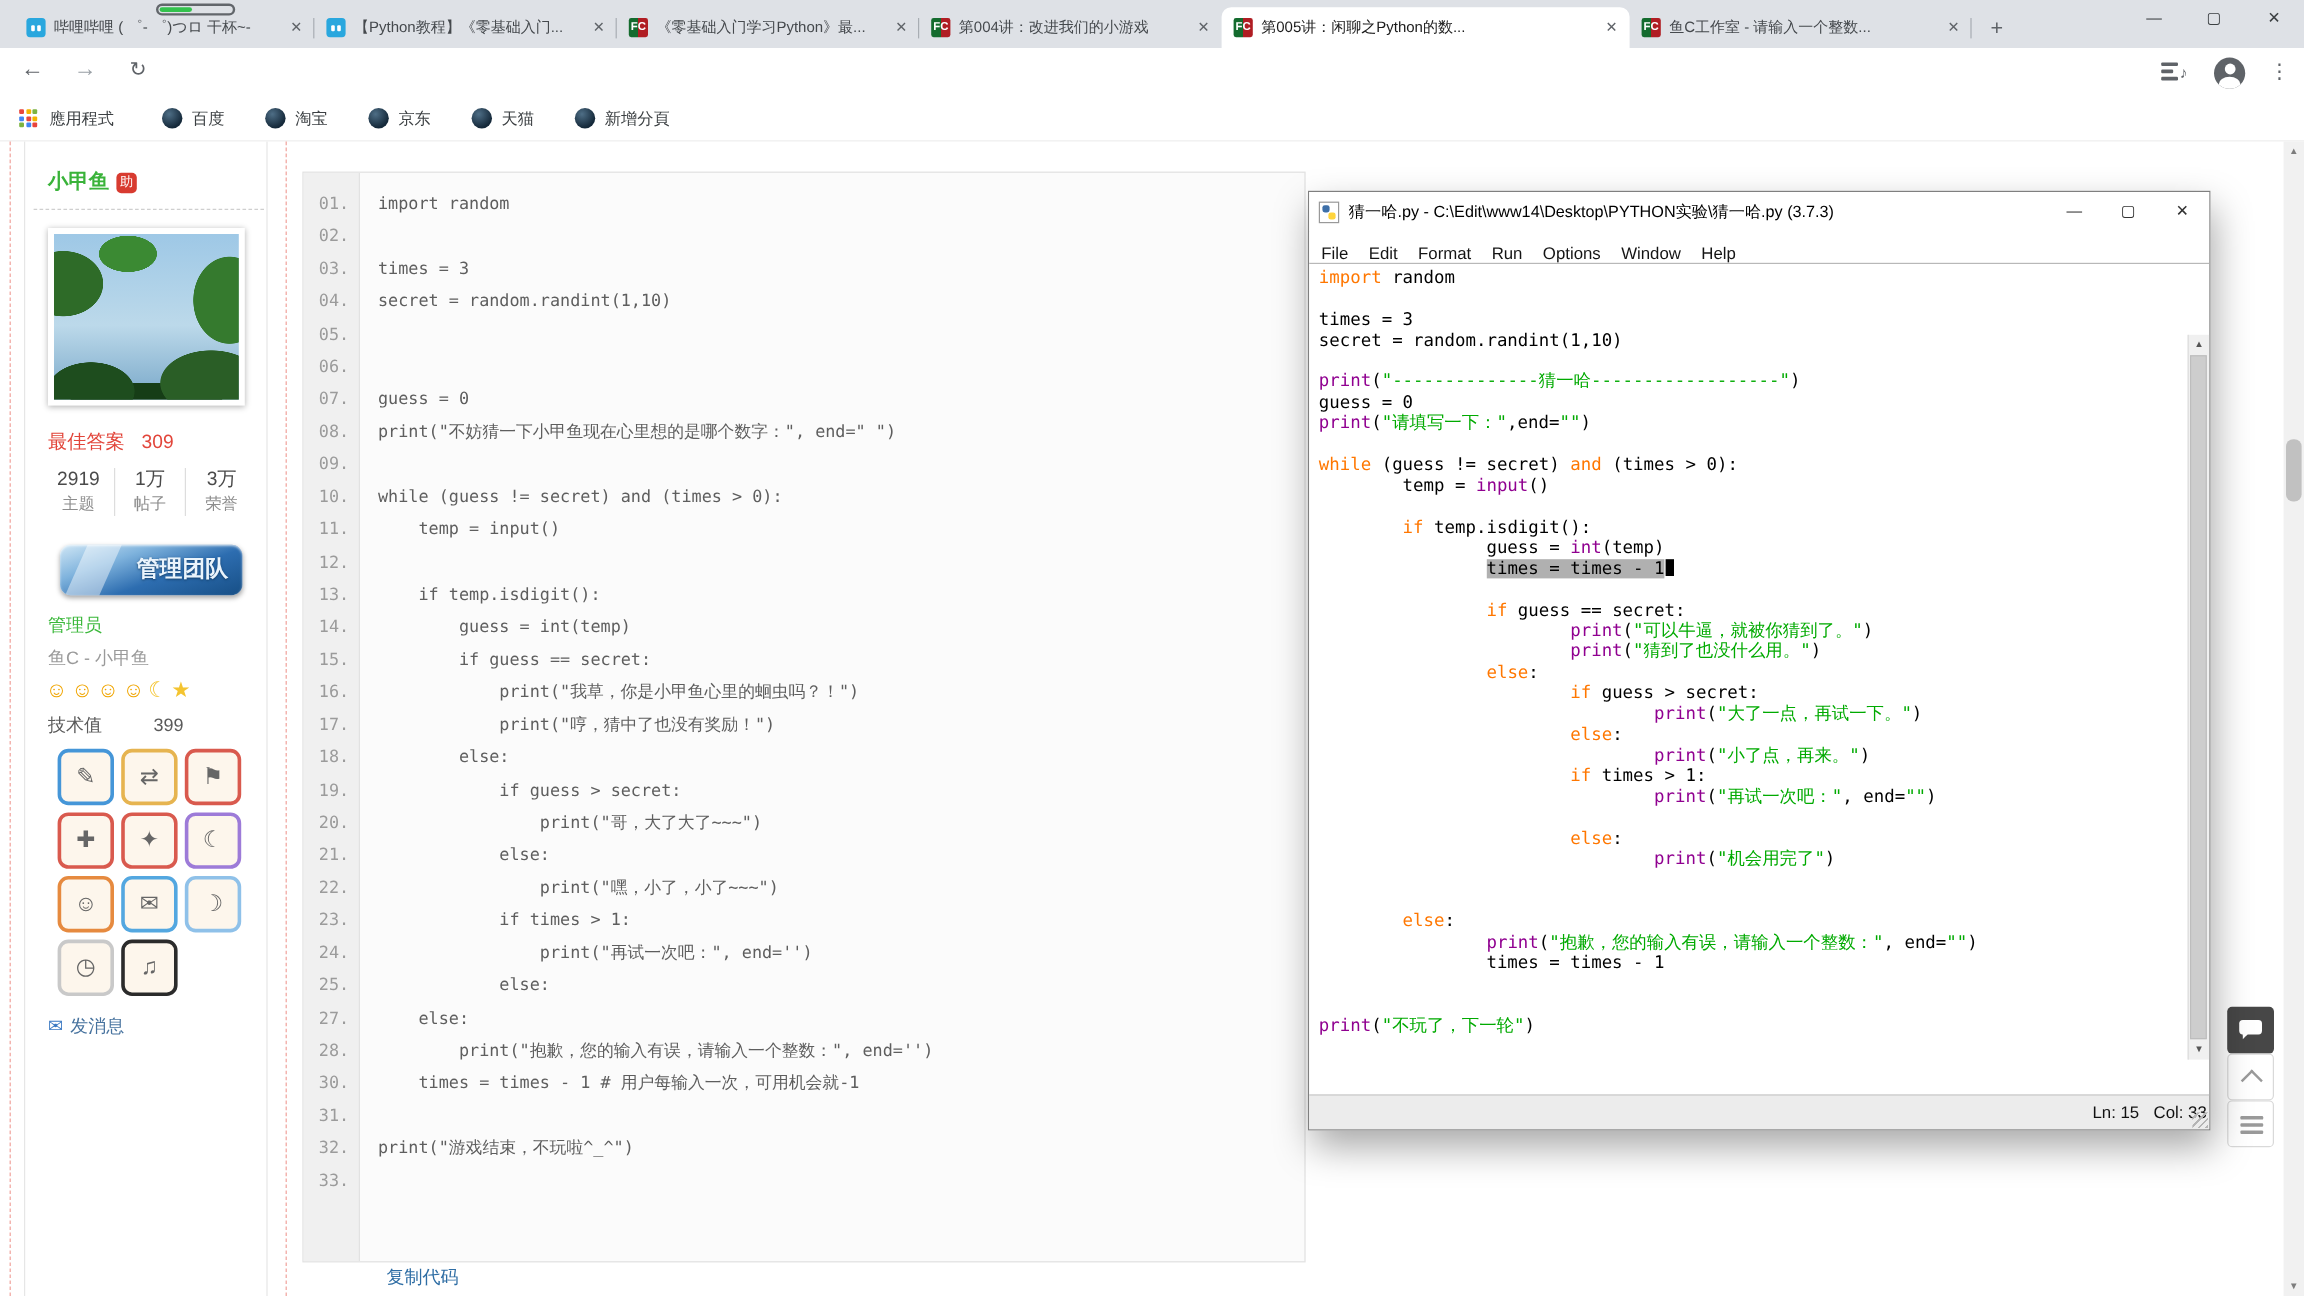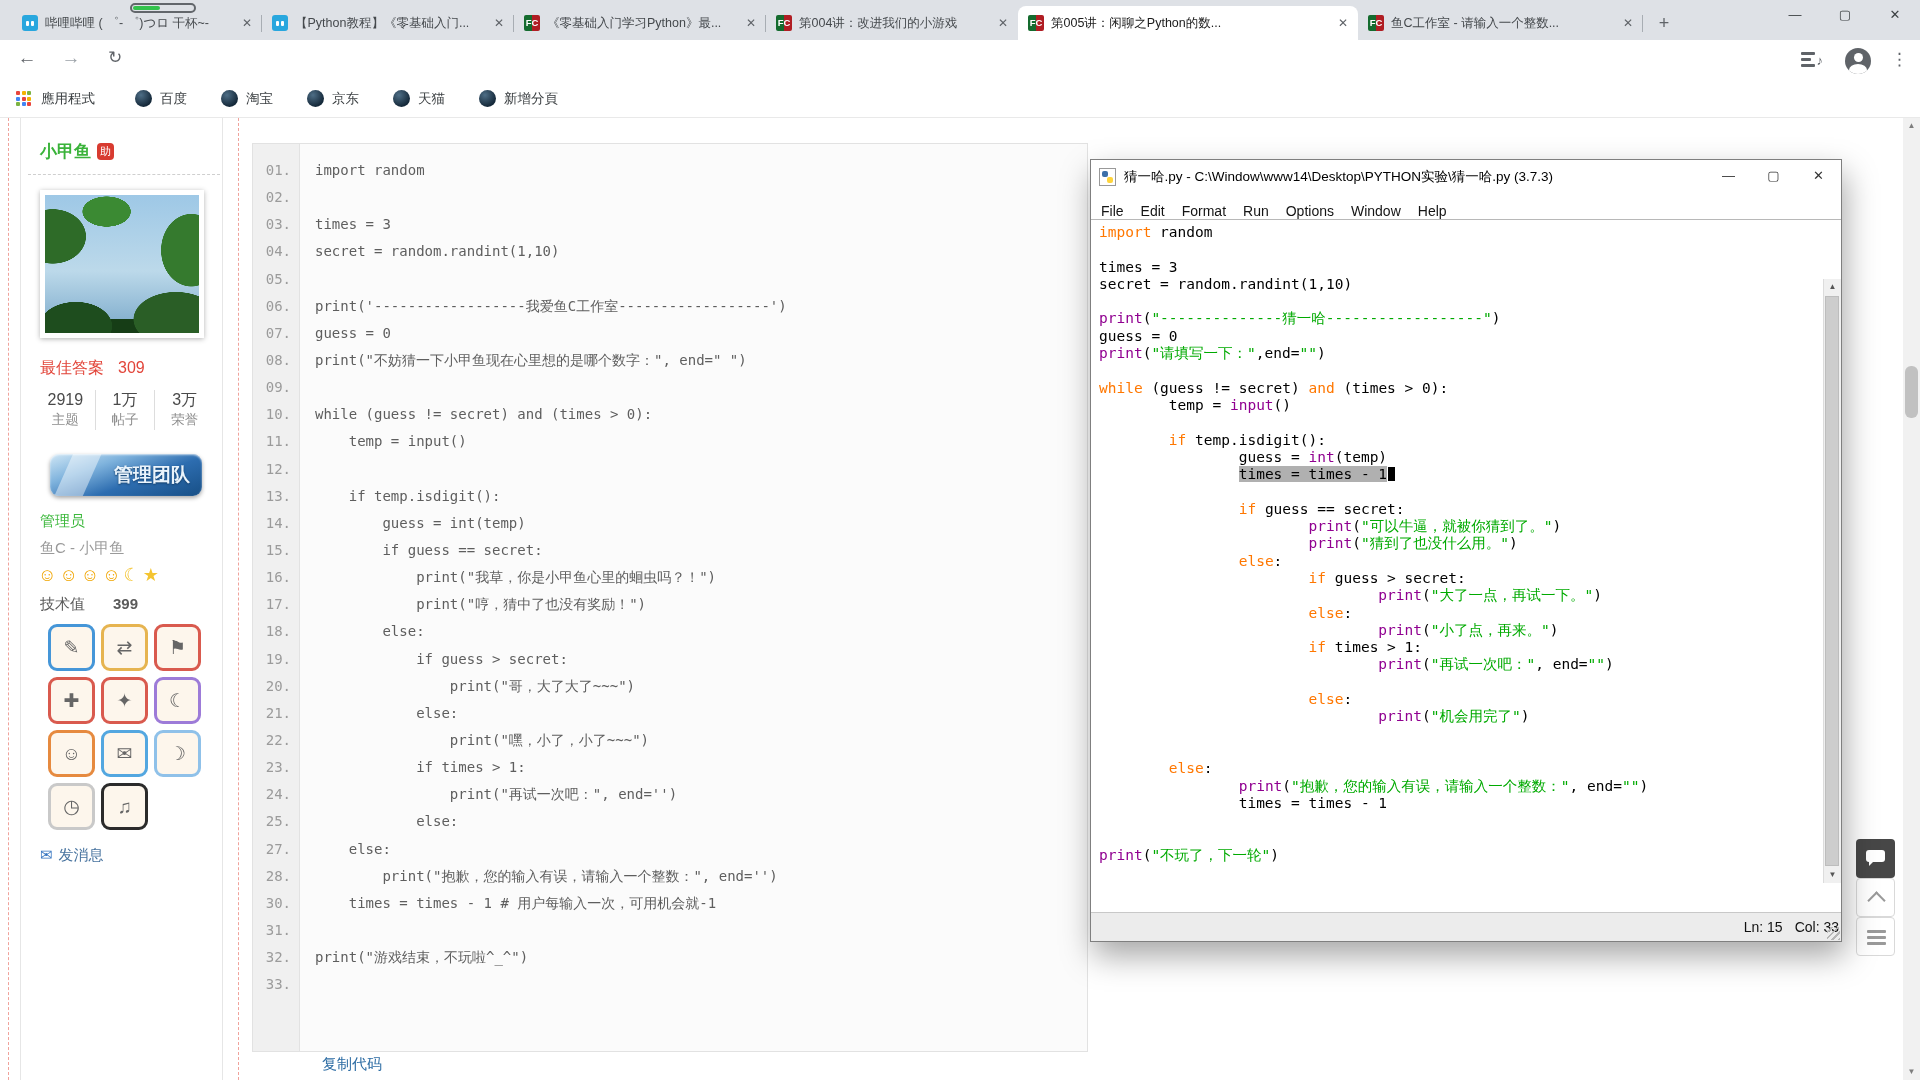--- a/index.html
+++ b/index.html
@@ -97,21 +97,21 @@
      color:#eaf4fc;font-size:19px;font-weight:bold;text-align:right;line-height:42px;
      padding-right:12px;box-sizing:border-box;text-shadow:0 1px 2px #123c66;overflow:hidden;}
   .sb-adminbtn::before{content:'';position:absolute;left:14px;top:-12px;width:26px;height:70px;
      background:rgba(255,255,255,.45);transform:rotate(24deg);}
   .sb-role{position:absolute;left:40px;top:394px;font-size:15px;color:#3cb83c;}
   .sb-group{position:absolute;left:40px;top:421px;font-size:15px;color:#9a9a9a;}
   .sb-emojis{position:absolute;left:38px;top:446px;font-size:18px;letter-spacing:3px;}
   .sb-emojis .sm{color:#f0a500;}
   .sb-emojis .mn,.sb-emojis .st{color:#f4c430;}
   .sb-tech{position:absolute;left:40px;top:477px;font-size:15px;color:#5a5a5a;}
-  .sb-tech b{font-weight:bold;margin-left:28px;}
+  .sb-tech b{font-weight:normal;margin-left:43px;}
   .sb-badges{position:absolute;left:48px;top:506px;width:168px;display:flex;flex-wrap:wrap;}
   .bdg{width:47px;height:47px;border-radius:9px;box-sizing:border-box;border:3px solid #888;
        background:#fdf6ec;margin:0 6px 6px 0;text-align:center;line-height:41px;font-size:19px;color:#666;}
   .sb-msg{position:absolute;left:40px;top:728px;font-size:15px;color:#46729e;}
   .sb-msg .env{color:#3a78c2;margin-right:6px;font-size:15px;}
 
   
   .codeblock{position:absolute;left:252px;top:25px;width:836px;height:909px;background:#fbfbfb;
              border:1px solid #e2e2e2;box-sizing:border-box;overflow:hidden;}
   .gutterbg{position:absolute;left:0;top:0;bottom:0;width:46px;background:#f0f0f0;border-right:1px solid #e2e2e2;}
@@ -325,21 +325,21 @@
   <div class="sb-msg"><span class="env">✉</span><span>发消息</span></div>
 
   <div class="codeblock">
     <div class="gutterbg"></div>
     <div class="coderows" id="forumRows">
         <div class="crow"><span class="ln">01.</span><span class="ct">import random</span></div>
         <div class="crow"><span class="ln">02.</span><span class="ct"></span></div>
         <div class="crow"><span class="ln">03.</span><span class="ct">times = 3</span></div>
         <div class="crow"><span class="ln">04.</span><span class="ct">secret = random.randint(1,10)</span></div>
         <div class="crow"><span class="ln">05.</span><span class="ct"></span></div>
-        <div class="crow"><span class="ln">06.</span><span class="ct">print('------------------我爱鱼C工作室------------------')</span></div>
+        <div class="crow"><span class="ln">06.</span></div>
         <div class="crow"><span class="ln">07.</span><span class="ct">guess = 0</span></div>
         <div class="crow"><span class="ln">08.</span><span class="ct">print("不妨猜一下小甲鱼现在心里想的是哪个数字：", end=" ")</span></div>
         <div class="crow"><span class="ln">09.</span><span class="ct"></span></div>
         <div class="crow"><span class="ln">10.</span><span class="ct">while (guess != secret) and (times &gt; 0):</span></div>
         <div class="crow"><span class="ln">11.</span><span class="ct">    temp = input()</span></div>
         <div class="crow"><span class="ln">12.</span><span class="ct"></span></div>
         <div class="crow"><span class="ln">13.</span><span class="ct">    if temp.isdigit():</span></div>
         <div class="crow"><span class="ln">14.</span><span class="ct">        guess = int(temp)</span></div>
         <div class="crow"><span class="ln">15.</span><span class="ct">        if guess == secret:</span></div>
         <div class="crow"><span class="ln">16.</span><span class="ct">            print("我草，你是小甲鱼心里的蛔虫吗？！")</span></div>
@@ -377,21 +377,21 @@
   <div class="pagescroll">
     <span class="ar up">▲</span>
     <div class="thumb"></div>
     <span class="ar dn">▼</span>
   </div>
 </div>
 
 <div class="idle">
   <div class="idle-title">
     <span class="pyicon"></span>
-    <span class="t">猜一哈.py - C:\Window\www14\Desktop\PYTHON实验\猜一哈.py (3.7.3)</span>
+    <span class="t">猜一哈.py - C:\Edit\www14\Desktop\PYTHON实验\猜一哈.py (3.7.3)</span>
     <span class="idle-ctl">
       <span>—</span>
       <span>▢</span>
       <span>✕</span>
     </span>
   </div>
   <div class="idle-menu" id="idleMenu">
       <span>File</span>
       <span>Edit</span>
       <span>Format</span>

